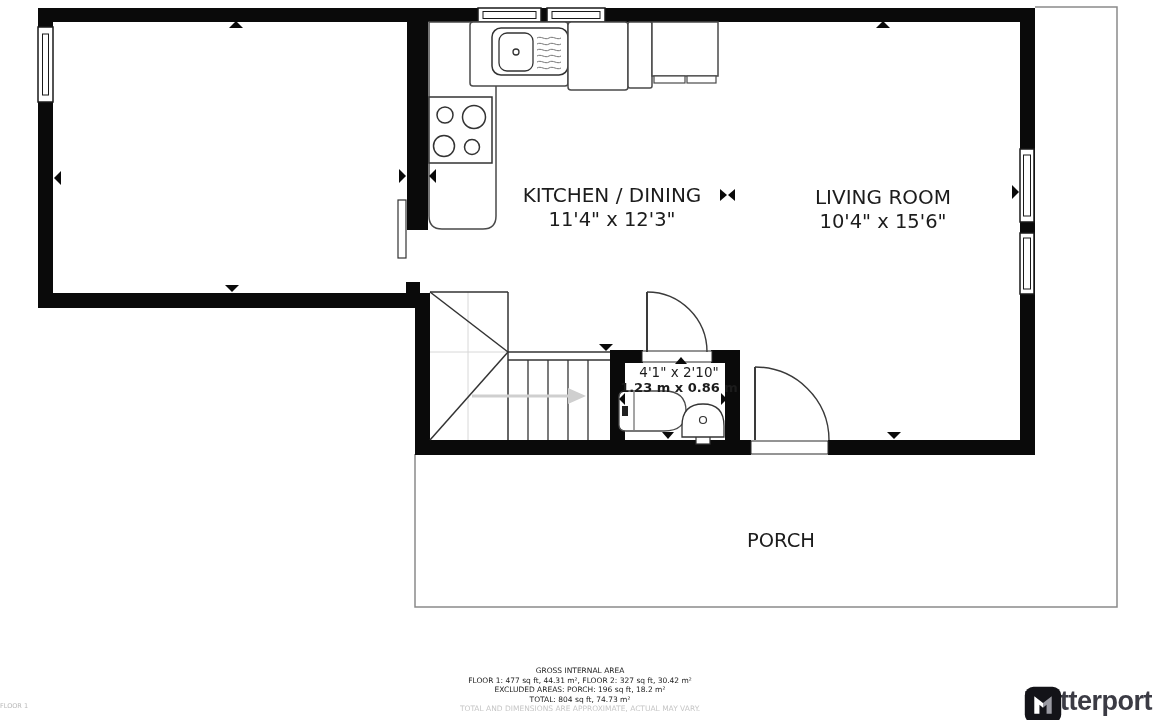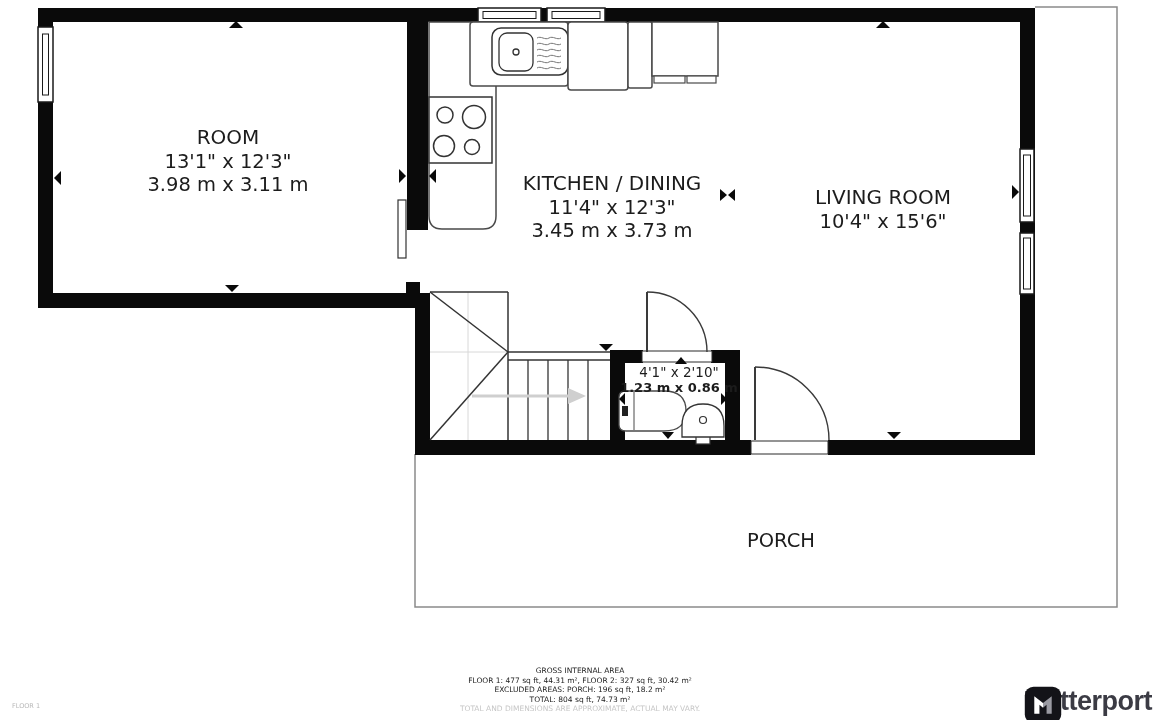--- a/index.html
+++ b/index.html
@@ -10,21 +10,21 @@
               color:#1c1c1c;white-space:nowrap;}
   .room-name{font-size:20px;line-height:23.5px;}
   .room-dim{font-size:19.5px;line-height:23.5px;}
   .wc-label{line-height:15px;}
   .wc-label .dim-ft{font-size:13.5px;line-height:15px;}
   .wc-label .dim-m{font-size:13px;line-height:15px;font-weight:bold;}
   .porch-label{font-size:19.5px;text-align:center;}
   .footer{position:absolute;left:0;top:666px;width:1160px;text-align:center;color:#1c1c1c;}
   .footer div{font-size:7.5px;line-height:9.6px;}
   .footer .disclaimer{color:#c6c6c6;}
-  .floor-tag{position:absolute;left:12px;top:702px;font-size:6.5px;color:#b8b8b8;}
+  .floor-tag{position:absolute;left:0;top:702px;font-size:6.5px;color:#b8b8b8;}
   .brand{position:absolute;right:8px;bottom:3px;display:flex;align-items:center;gap:8px;}
   .brand-text{font-size:27px;font-weight:bold;color:#3b3b44;letter-spacing:-0.5px;
               font-family:"Liberation Sans","DejaVu Sans",sans-serif;}
 </style>
 </head>
 <body>
 
 <div class="canvas">
 
   <svg width="1160" height="720" viewBox="0 0 1160 720">
@@ -148,30 +148,24 @@
       <polygon points="876,28 890,28 883,21"></polygon>
       <polygon points="1012,185 1012,199 1019,192"></polygon>
       <polygon points="887,432 901,432 894,439"></polygon>
       <polygon points="675,364 687,364 681,357"></polygon>
       <polygon points="662,432 674,432 668,439"></polygon>
       <polygon points="625,393 625,405 619,399"></polygon>
       <polygon points="721,393 721,405 727,399"></polygon>
     </g>
   </svg>
 
-  <div class="room-label" style="left:228px;top:161px;">
-    <div class="room-name">ROOM</div>
-    <div class="room-dim">13'1" x 12'3"</div>
-    <div class="room-dim">3.98 m x 3.11 m</div>
-  </div>
 
   <div class="room-label" style="left:612px;top:207px;">
     <div class="room-name">KITCHEN / DINING</div>
     <div class="room-dim">11'4" x 12'3"</div>
-    <div class="room-dim">3.45 m x 3.73 m</div>
   </div>
 
   <div class="room-label" style="left:883px;top:209px;">
     <div class="room-name">LIVING ROOM</div>
     <div class="room-dim">10'4" x 15'6"</div>
   </div>
 
   <div class="room-label wc-label" style="left:679px;top:380px;">
     <div class="dim-ft">4'1" x 2'10"</div>
     <div class="dim-m">1.23 m x 0.86 m</div>

